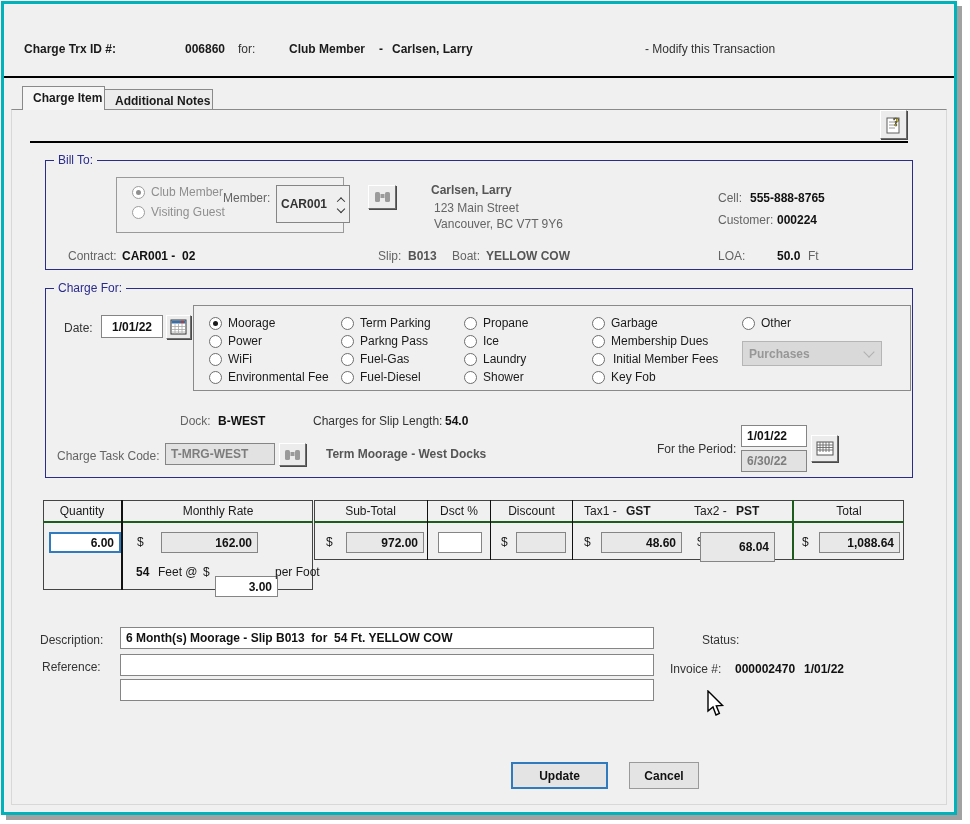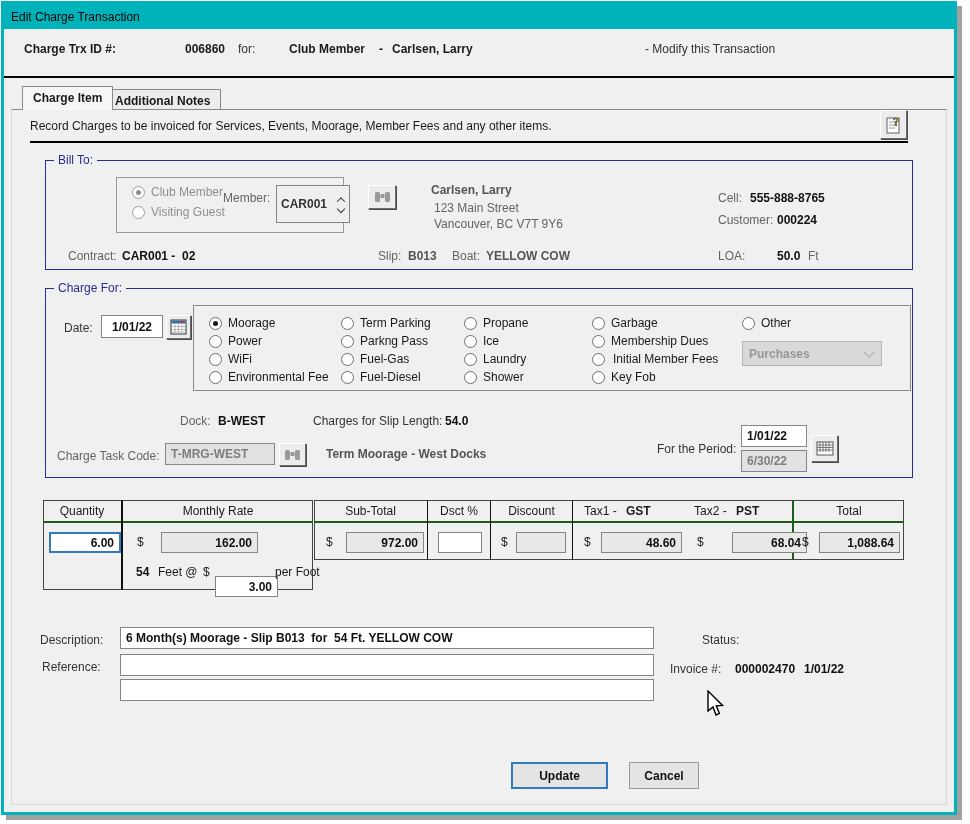--- a/index.html
+++ b/index.html
@@ -16,21 +16,21 @@
   .hdr-line { position:absolute; left:0; top:72px; width:100%; height:2px; background:#000; }
 
   .lbl { color:#646464; }
   .dlbl { color:#333; }
   .val { font-weight:bold; color:#111; }
   .valgray { font-weight:bold; color:#555; }
   .bold { font-weight:bold; }
 
   
   .tab { position:absolute; border:1px solid #8a8a8a; border-bottom:none;
-         padding:4px 10px 3px 10px; font-weight:bold; background:#ececec; }
+         padding:4px 2px 3px 10px; font-weight:bold; background:#ececec; }
   .tab.active { background:#f6f6f6; z-index:3; }
   .panel { position:absolute; left:7px; top:105px; width:936px; height:696px;
            background:#f0f0f0; border:1px solid #d8d8d8; border-top:1px solid #8a8a8a; }
 
   .inst-line { position:absolute; height:2px; background:#000; }
 
   .group { position:absolute; border:1px solid #2b2b8e; }
   .group-label { position:absolute; top:-8px; left:8px; background:#f0f0f0;
                  padding:0 4px; color:#2b2b8e; }
 
@@ -76,42 +76,38 @@
   .button { position:absolute; background:#e4e4e4; border:1px solid #9a9a9a;
             font-weight:bold; font-size:12px; color:#111; display:flex; align-items:center;
             justify-content:center; font-family:"Liberation Sans", sans-serif; cursor:default;}
   .button.primary { border:2px solid #2f7bbe; }
 </style>
 </head>
 <body>
 
 <div class="window">
 
-  <div class="titlebar">
-    <span>Edit Charge Transaction</span>
-  </div>
 
   <div class="abs bold" style="left:20px; top:38px;">Charge Trx ID #:</div>
   <div class="abs bold" style="left:181px; top:38px;">006860</div>
   <div class="abs dlbl" style="left:234px; top:38px;">for:</div>
   <div class="abs bold" style="left:285px; top:38px;">Club Member</div>
   <div class="abs bold" style="left:375px; top:38px;">-</div>
   <div class="abs bold" style="left:388px; top:38px;">Carlsen, Larry</div>
   <div class="abs dlbl" style="left:641px; top:38px;">- Modify this Transaction</div>
   <div class="hdr-line"></div>
 
   <div class="tab active" style="left:18px; top:82px; height:24px;">
     <span>Charge Item</span>
   </div>
   <div class="tab" style="left:100px; top:85px; height:21px;">
     <span>Additional Notes</span>
   </div>
   <div class="panel"></div>
 
-  <div class="abs" style="left:26px; top:115px;">Record Charges to be invoiced for Services, Events, Moorage, Member Fees and any other items.</div>
   <div class="btn3d" style="left:876px; top:106px; width:27px; height:29px;">
     <svg width="20" height="22" viewBox="0 0 20 22">
       <rect x="3" y="4" width="12" height="15" fill="#ffffff" stroke="#606060"></rect>
       <line x1="5" y1="8" x2="13" y2="8" stroke="#9a9a9a"></line>
       <line x1="5" y1="11" x2="13" y2="11" stroke="#9a9a9a"></line>
       <line x1="5" y1="14" x2="11" y2="14" stroke="#9a9a9a"></line>
       <text x="9" y="12" font-size="13" font-weight="bold" fill="#f0d500" stroke="#444" stroke-width="0.7" font-family="Liberation Serif, serif">?</text>
     </svg>
   </div>
   <div class="inst-line" style="left:26px; top:137px; width:878px;"></div>
@@ -334,21 +330,21 @@
   <div class="abs" style="left:271px; top:561px;">per Foot</div>
 
   <div class="abs" style="left:322px; top:531px;">$</div>
   <input class="ibox ro abs" style="left: 342px; top: 528px; width: 78px; height: 21px;" value="972.00">
   <input class="ibox abs" style="left: 434px; top: 528px; width: 44px; height: 21px; text-align: right;">
   <div class="abs" style="left:497px; top:531px;">$</div>
   <input class="ibox ro abs" style="left: 512px; top: 528px; width: 50px; height: 21px;">
   <div class="abs" style="left:580px; top:531px;">$</div>
   <input class="ibox ro abs" style="left: 597px; top: 528px; width: 81px; height: 21px;" value="48.60">
   <div class="abs" style="left:693px; top:531px;">$</div>
-  <input class="ibox ro abs" style="left: 728px; top: 528px; width: 75px; height: 21px;" value="68.04">
+  <input class="ibox ro abs" style="left: 696px; top: 528px; width: 75px; height: 30px;" value="68.04">
   <div class="abs" style="left:798px; top:531px;">$</div>
   <input class="ibox ro abs" style="left: 815px; top: 528px; width: 81px; height: 21px;" value="1,088.64">
 
   <div class="abs dlbl" style="left:36px; top:629px;">Description:</div>
   <input class="ibox abs" style="left: 116px; top: 623px; width: 534px; height: 22px; text-align: left;" value="6 Month(s) Moorage - Slip B013  for  54 Ft. YELLOW COW">
   <div class="abs dlbl" style="left:698px; top:629px;">Status:</div>
 
   <div class="abs dlbl" style="left:38px; top:656px;">Reference:</div>
   <input class="ibox abs" style="left: 116px; top: 650px; width: 534px; height: 22px; text-align: left; font-weight: normal;">
   <input class="ibox abs" style="left: 116px; top: 675px; width: 534px; height: 22px; text-align: left; font-weight: normal;">

